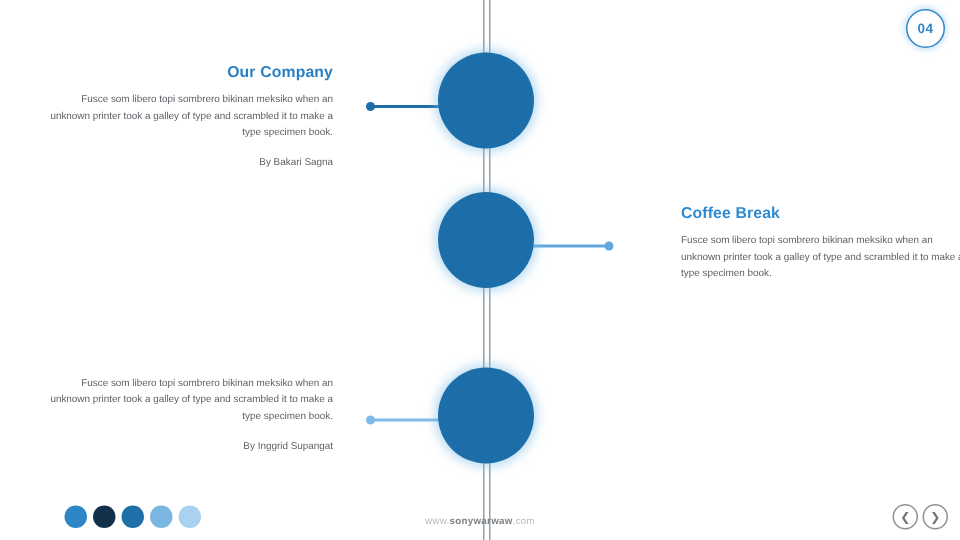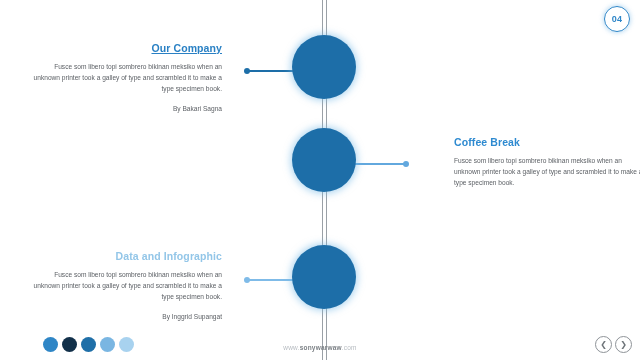--- a/index.html
+++ b/index.html
@@ -104,21 +104,21 @@
     color: #5d6166;
   }
 
   .block.left  { text-align: right; }
   .block.right { text-align: left; }
 
   .block.b1 { left: 30px;  top: 42px;  width: 192px; }
   .block.b2 { left: 432px; top: 136px; width: 192px; margin-left: 22px; }
   .block.b3 { left: 30px;  top: 250px; width: 192px; }
 
-  .b1 h2 { color: #2980c4; text-decoration: underline; }
+  .b1 h2 { color: #2980c4; }
   .b2 h2 { color: #2e8ad0; }
   .b3 h2 { color: #93c6e8; }
 
   
   .badge {
     position: absolute;
     right: 10px;
     top: 6px;
     width: 24px;
     height: 24px;
@@ -214,21 +214,20 @@
   <p>Fusce som libero topi sombrero bikinan meksiko when an unknown printer took a galley of type and scrambled it to make a type specimen book.</p>
   <div class="author">By Bakari Sagna</div>
 </div>
 
 <div class="block right b2">
   <h2 style="color: rgb(46, 138, 208);">Coffee Break</h2>
   <p>Fusce som libero topi sombrero bikinan meksiko when an unknown printer took a galley of type and scrambled it to make a type specimen book.</p>
 </div>
 
 <div class="block left b3">
-  <h2 style="color: rgb(147, 198, 232);">Data and Infographic</h2>
   <p>Fusce som libero topi sombrero bikinan meksiko when an unknown printer took a galley of type and scrambled it to make a type specimen book.</p>
   <div class="author">By Inggrid Supangat</div>
 </div>
 
 <div class="badge">
   <span>04</span>
 </div>
 
 <div class="dots">
   <span style="background: rgb(47, 134, 198);"></span>

